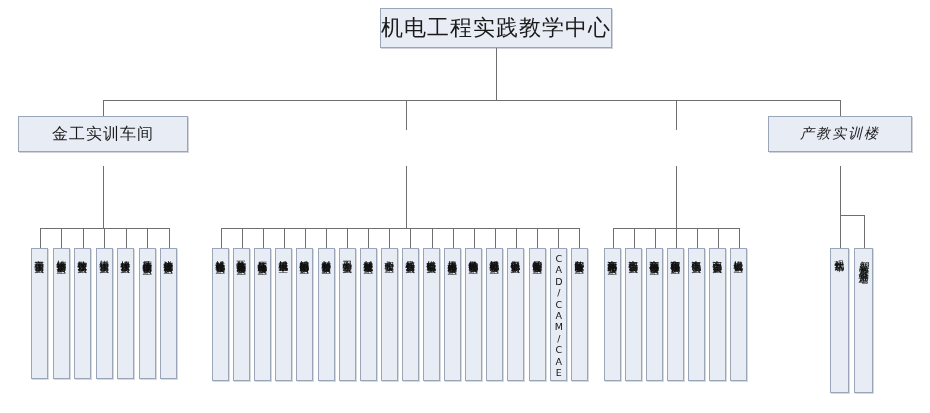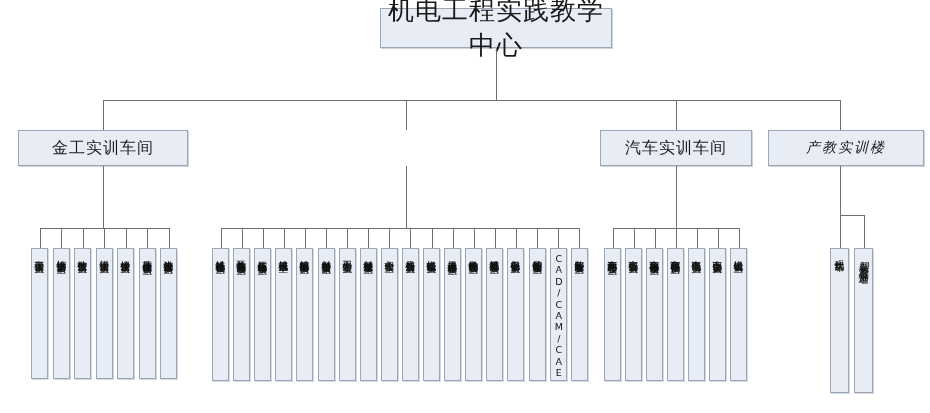--- a/index.html
+++ b/index.html
@@ -27,26 +27,26 @@
     display:flex;
     align-items:center;
     justify-content:center;
     text-align:center;
     box-shadow:1px 1px 0 rgba(120,130,145,.35);
   }
 
   
   .root{
     left:380px;top:8px;width:232px;height:40px;
-    font-size:26px;letter-spacing:1px;
+    font-size:22px;letter-spacing:1px;
   }
 
   
   .dept{
-    top:130px;height:36px;
+    top:116px;height:36px;
     font-size:16px;letter-spacing:1px;
   }
   .dept.italic{font-style:italic;letter-spacing:2px;font-size:14px;}
   .leaf{
     position:absolute;
     top:0;
     box-sizing:border-box;
     background:#e8edf5;
     border:1px solid #9aa6b8;
     box-shadow:1px 1px 0 rgba(120,130,145,.3);
@@ -179,21 +179,20 @@
     <div class="leaf" style="left: 529px; top: 248px; width: 17px; height: 133px; position: absolute;">
       <span class="vtxt">智能柔性制造实验室</span>
     </div>
     <div class="leaf" style="left: 550px; top: 248px; width: 17px; height: 133px; position: absolute;">
       <span class="vtxt">CAD/CAM/CAE实训室</span>
     </div>
     <div class="leaf" style="left: 571px; top: 248px; width: 17px; height: 133px; position: absolute;">
       <span class="vtxt">装备智能诊断实验室</span>
     </div>
     <div class="ln v" style="left: 676px; top: 100px; height: 30px;"></div>
-    <div class="node dept" style="left: 600px; width: 152px;">汽车实训车间</div>
     <div class="ln v" style="left: 676px; top: 166px; height: 62px;"></div>
     <div class="ln h" style="left: 613px; top: 228px; width: 126px;"></div>
     <div class="ln v" style="left: 613px; top: 228px; height: 20px;"></div>
     <div class="ln v" style="left: 634px; top: 228px; height: 20px;"></div>
     <div class="ln v" style="left: 655px; top: 228px; height: 20px;"></div>
     <div class="ln v" style="left: 676px; top: 228px; height: 20px;"></div>
     <div class="ln v" style="left: 697px; top: 228px; height: 20px;"></div>
     <div class="ln v" style="left: 718px; top: 228px; height: 20px;"></div>
     <div class="ln v" style="left: 739px; top: 228px; height: 20px;"></div>
     <div class="leaf" style="left: 604px; top: 248px; width: 17px; height: 133px; position: absolute;">
@@ -211,21 +210,21 @@
     <div class="leaf" style="left: 688px; top: 248px; width: 17px; height: 133px; position: absolute;">
       <span class="vtxt">汽车电气实训室</span>
     </div>
     <div class="leaf" style="left: 709px; top: 248px; width: 17px; height: 133px; position: absolute;">
       <span class="vtxt">汽车美容实训室</span>
     </div>
     <div class="leaf" style="left: 730px; top: 248px; width: 17px; height: 133px; position: absolute;">
       <span class="vtxt">岩机械实训室</span>
     </div>
     <div class="ln v" style="left: 840px; top: 100px; height: 30px;"></div>
-    <div class="node dept italic" style="left: 768px; width: 156px;">产教实训楼</div>
+    <div class="node dept italic" style="left: 768px; width: 144px;">产教实训楼</div>
     <div class="ln v" style="left: 840px; top: 166px; height: 49px;"></div>
     <div class="ln h" style="left: 840px; top: 215px; width: 24px;"></div>
     <div class="ln v" style="left: 840px; top: 215px; height: 33px;"></div>
     <div class="ln v" style="left: 864px; top: 215px; height: 33px;"></div>
     <div class="leaf wide tall" style="left: 830px; top: 248px; width: 19px; height: 145px; position: absolute;">
       <span class="vtxt">现代制造车</span>
     </div>
     <div class="leaf wide tall italic" style="left: 854px; top: 248px; width: 19px; height: 145px; position: absolute;">
       <span class="vtxt">智能制造产教融合基地</span>
     </div>

